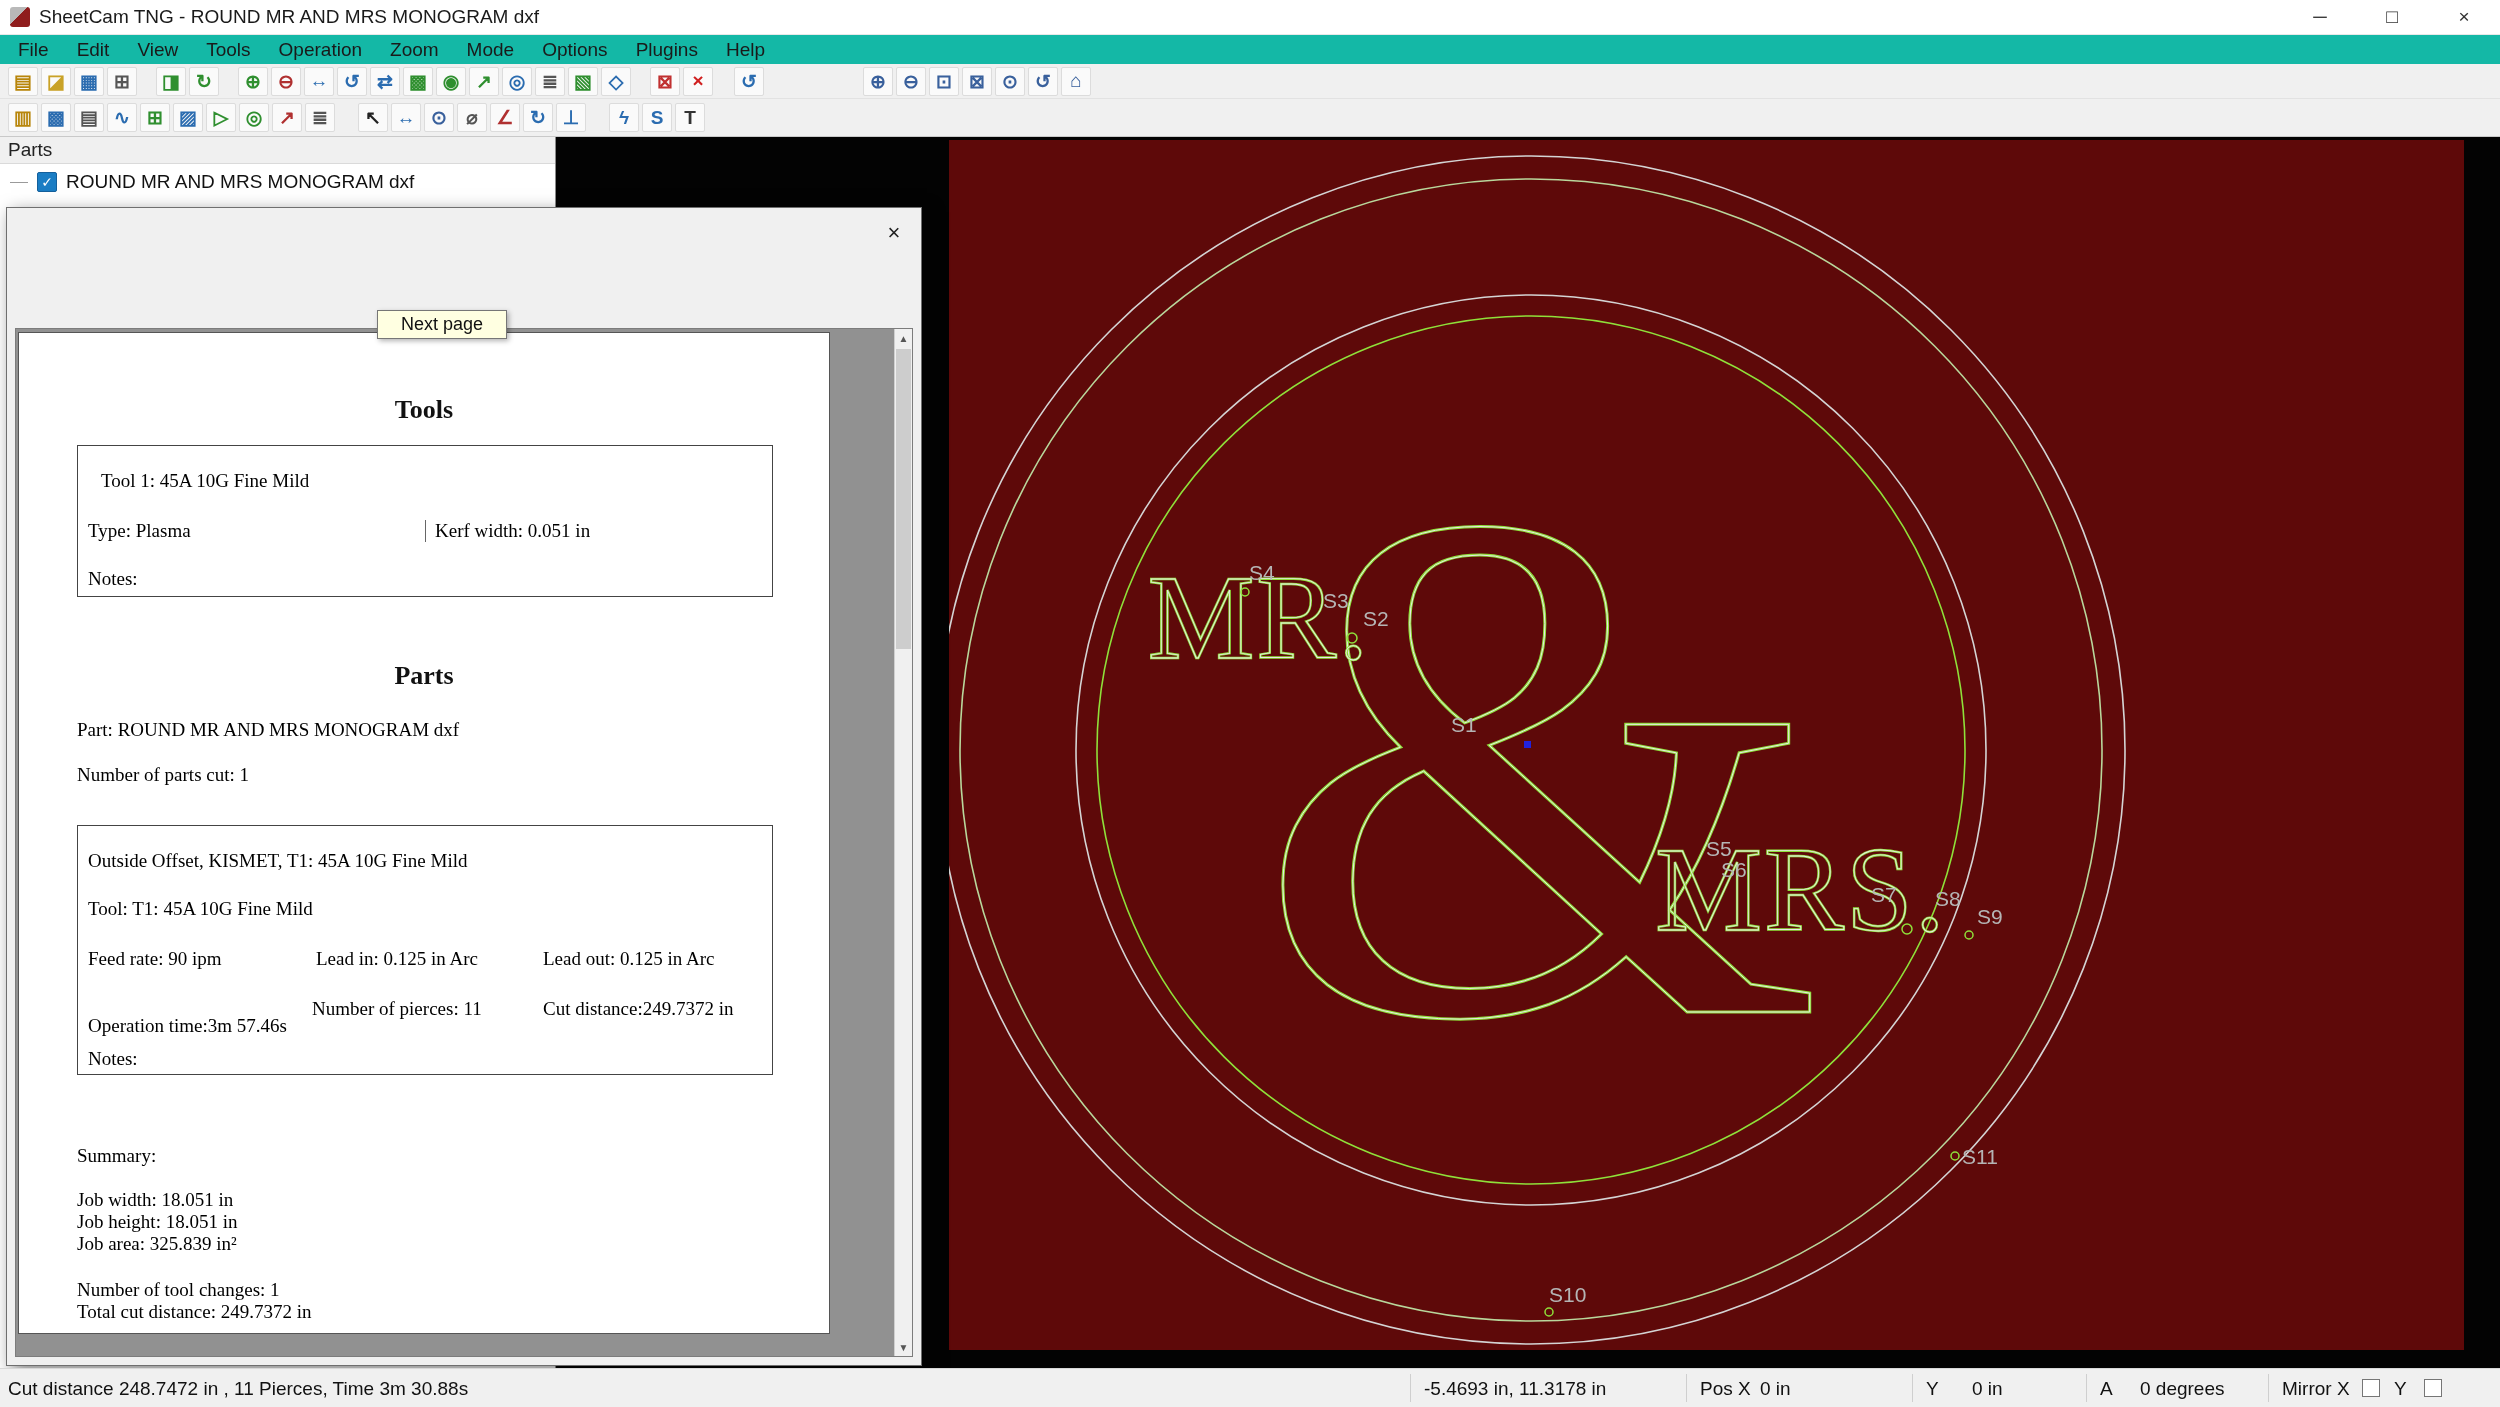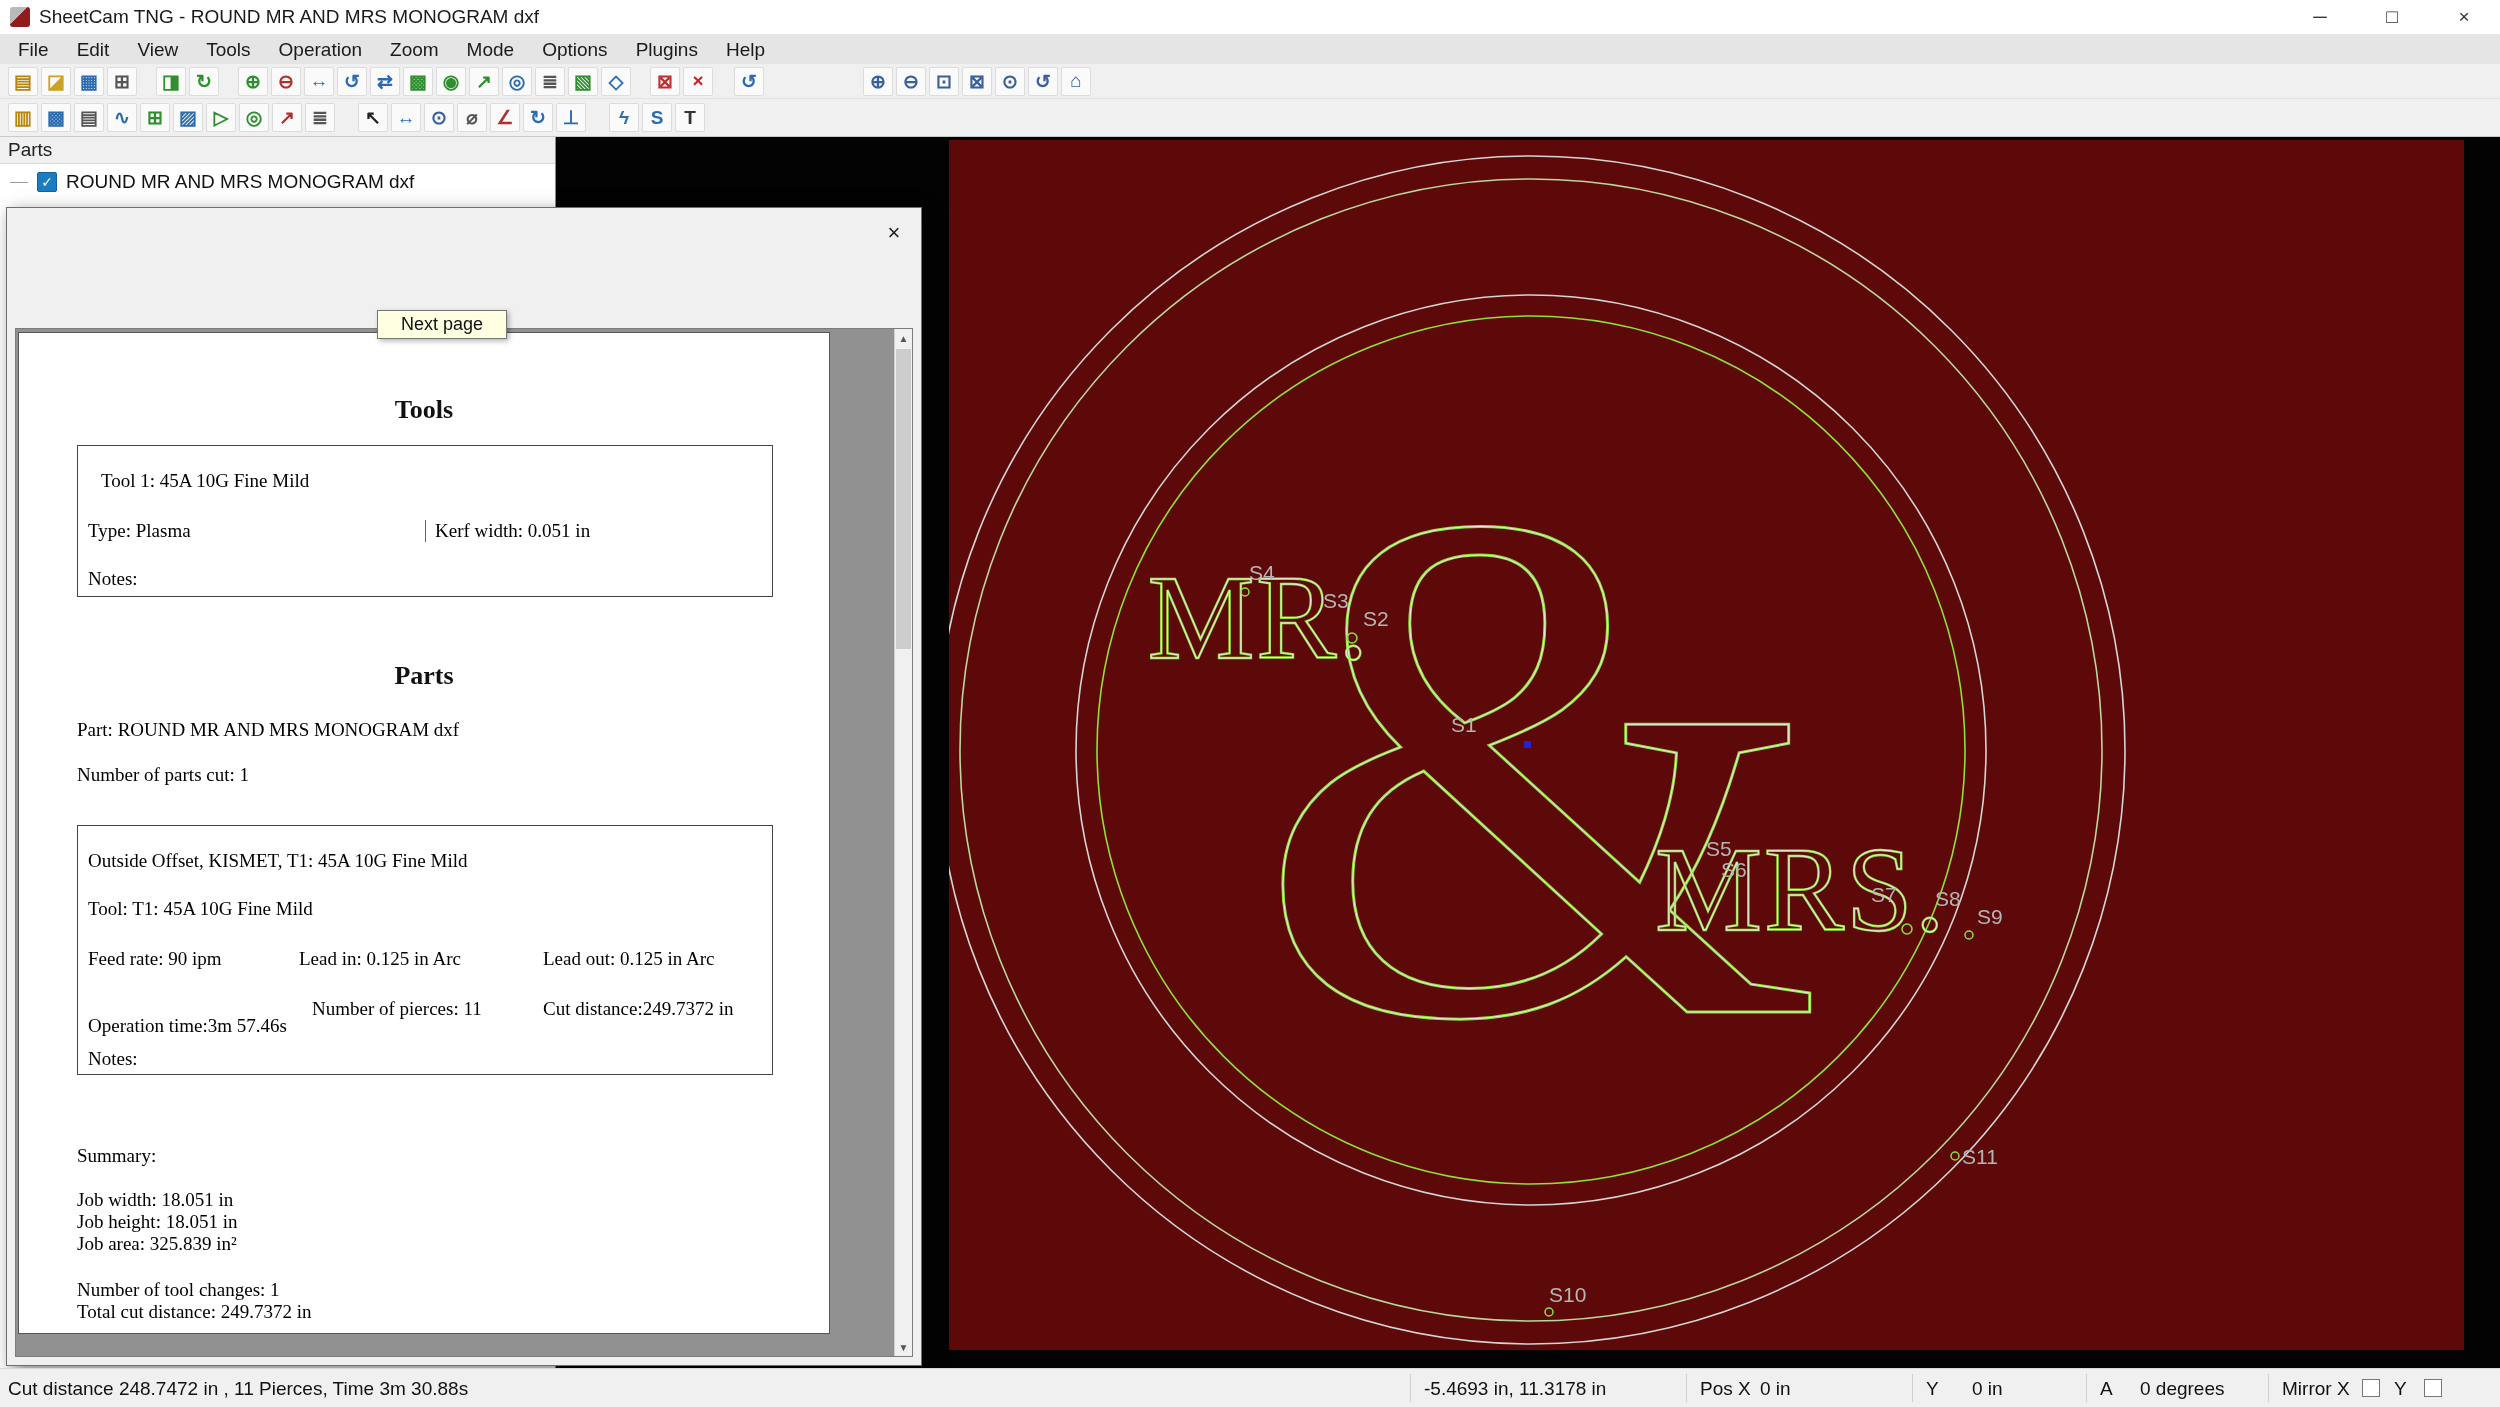--- a/index.html
+++ b/index.html
@@ -7,21 +7,21 @@
   body { font-family: "Liberation Sans", sans-serif; background: #000; cursor: default; position: relative; color: #111; }
 
   
   .titlebar { position: absolute; left: 0; top: 0; width: 100%; height: 35px; background: #ffffff; display: flex; align-items: center; border-bottom: 1px solid #e8e8e8; z-index: 30; }
   .app-icon { width: 20px; height: 20px; margin: 0 9px 0 10px; background: linear-gradient(135deg, #b9b9b9 45%, #8f1d1d 45%); border-radius: 3px; }
   .title-text { font-size: 19px; color: #1a1a1a; }
   .win-controls { margin-left: auto; display: flex; height: 100%; }
   .win-btn { width: 72px; height: 100%; display: grid; place-items: center; font-size: 19px; color: #333; }
 
   
-  .menubar { position: absolute; left: 0; top: 35px; width: 100%; height: 29px; background: #e5e5e5; display: flex; align-items: stretch; padding-left: 4px; z-index: 30; }
+  .menubar { position: absolute; left: 0; top: 35px; width: 100%; height: 29px; background: #14b8a6; display: flex; align-items: stretch; padding-left: 4px; z-index: 30; }
   .menu-item { padding: 0 14px; font-size: 19px; display: flex; align-items: center; color: #1a1a1a; }
 
   
   .toolbar { position: absolute; left: 0; width: 100%; background: #f0f0f0; display: flex; align-items: center; padding-left: 8px; z-index: 30; }
   #toolbar1 { top: 64px; height: 35px; border-bottom: 1px solid #e2e2e2; }
   #toolbar2 { top: 99px; height: 38px; border-bottom: 1px solid #c9c9c9; }
   .tbtn { width: 30px; height: 29px; display: grid; place-items: center; font-size: 19px; font-weight: bold; border: 1px solid #dcdcdc; background: #fafafa; border-radius: 2px; margin-right: 3px; }
   .tbtn .glyph { pointer-events: none; }
 
   
@@ -322,21 +322,21 @@
       </div>
 
       <div class="doc-h" id="h-parts">Parts</div>
       <div class="doc-line" style="left:58px; top:386px;">Part: ROUND MR AND MRS MONOGRAM dxf</div>
       <div class="doc-line" style="left:58px; top:431px;">Number of parts cut: 1</div>
 
       <div class="doc-box" id="box-op">
         <div class="doc-line" style="left:10px; top:24px;">Outside Offset, KISMET, T1: 45A 10G Fine Mild</div>
         <div class="doc-line" style="left:10px; top:72px;">Tool: T1: 45A 10G Fine Mild</div>
         <div class="doc-line" style="left:10px; top:122px;">Feed rate: 90 ipm</div>
-        <div class="doc-line" style="left:221px; top:122px;">Lead in: 0.125 in Arc</div>
+        <div class="doc-line" style="left:238px; top:122px;">Lead in: 0.125 in Arc</div>
         <div class="doc-line" style="left:465px; top:122px;">Lead out: 0.125 in Arc</div>
         <div class="doc-line" style="left:10px; top:189px;">Operation time:3m 57.46s</div>
         <div class="doc-line" style="left:234px; top:172px;">Number of pierces: 11</div>
         <div class="doc-line" style="left:465px; top:172px;">Cut distance:249.7372 in</div>
         <div class="doc-line" style="left:10px; top:222px;">Notes:</div>
       </div>
 
       <div class="doc-line" style="left:58px; top:812px;">Summary:</div>
       <div class="doc-line" style="left:58px; top:856px;">Job width: 18.051 in</div>
       <div class="doc-line" style="left:58px; top:878px;">Job height: 18.051 in</div>

